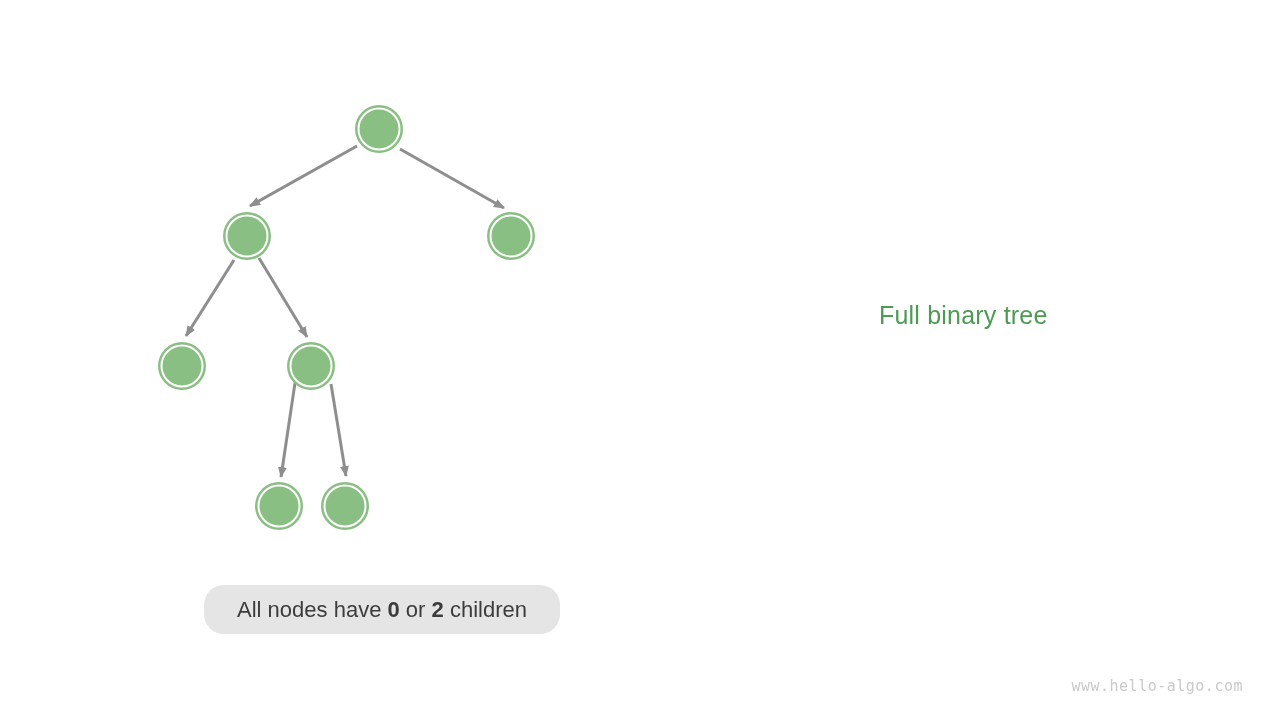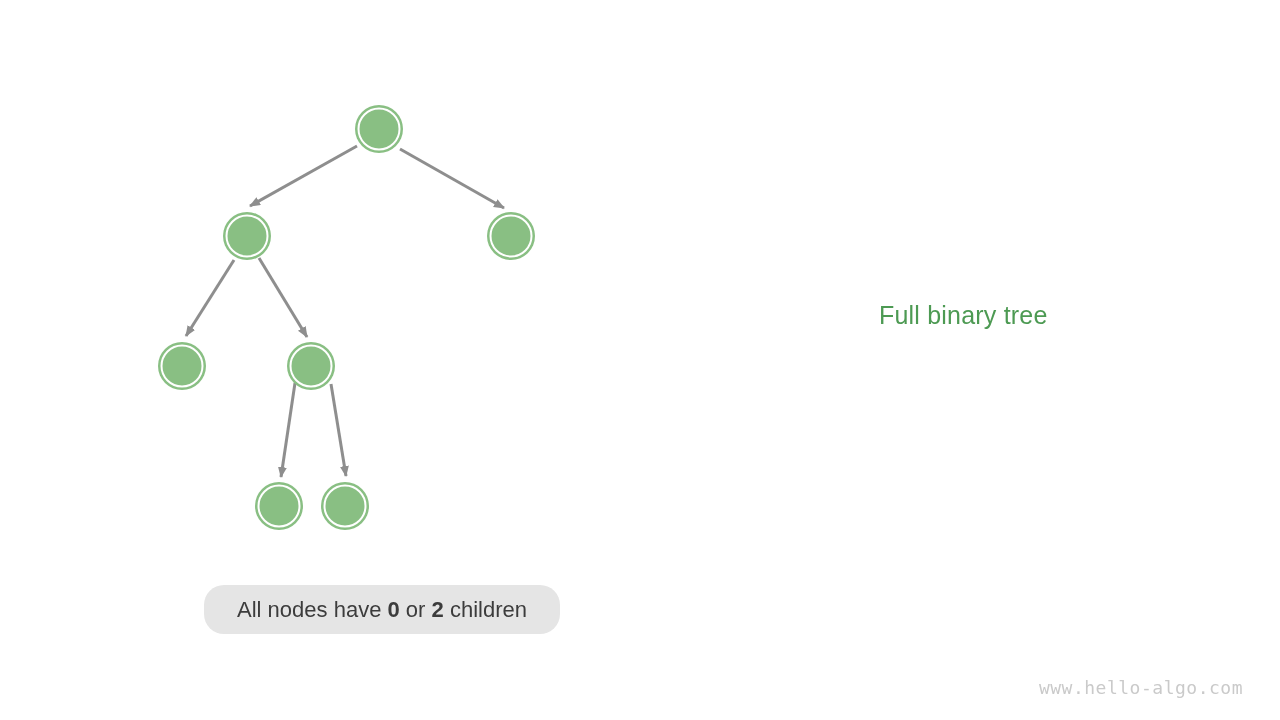--- a/index.html
+++ b/index.html
@@ -45,21 +45,21 @@
     white-space: pre;
   }
   #caption-box .bold {
     font-weight: bold;
   }
   #watermark {
     position: absolute;
     right: 37px;
     top: 677px;
     font-family: "DejaVu Sans Mono", monospace;
-    font-size: 18px;
+    font-size: 15px;
     letter-spacing: 0.5px;
     white-space: nowrap;
   }
 </style>
 </head>
 <body>
 
 <div id="canvas">
 
   <svg id="tree-svg" viewBox="0 0 1280 720" xmlns="http://www.w3.org/2000/svg">

